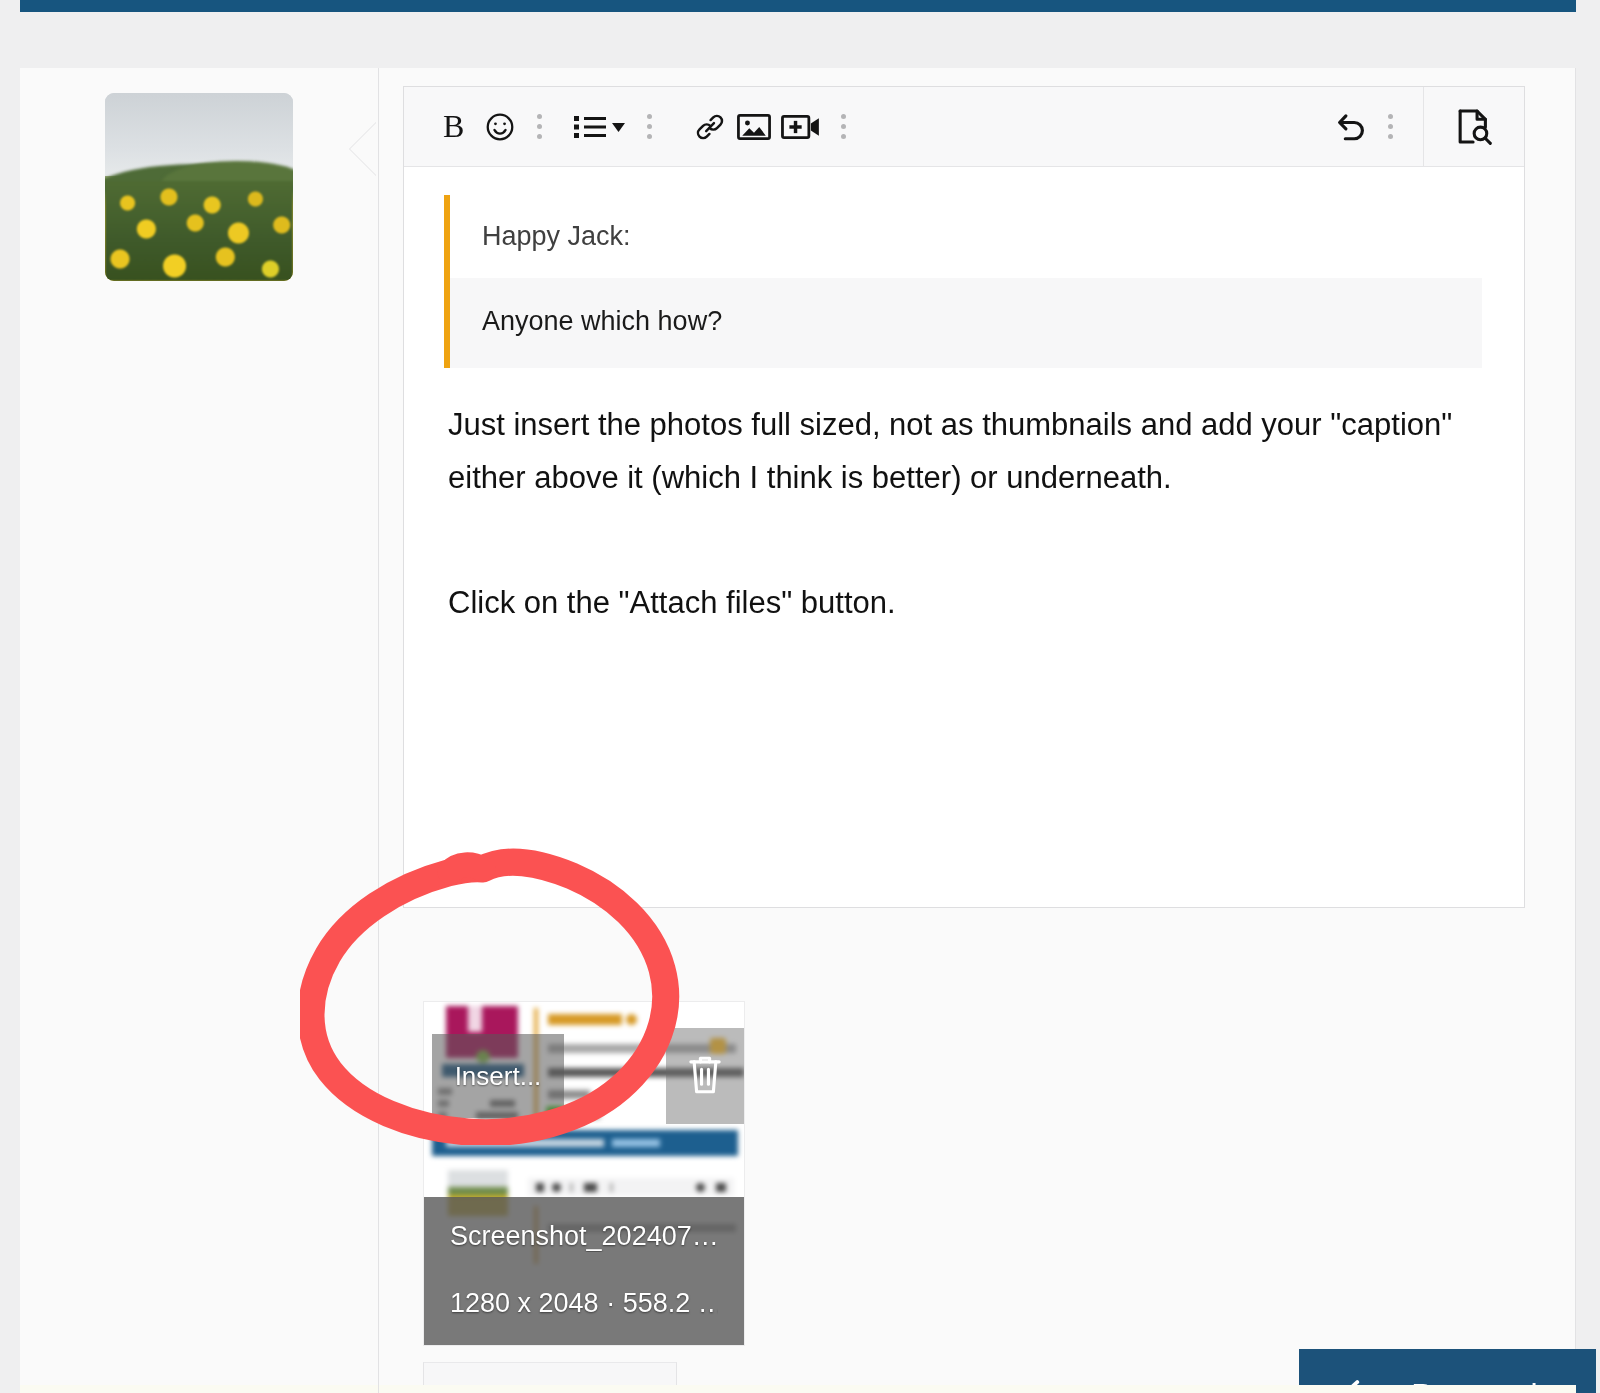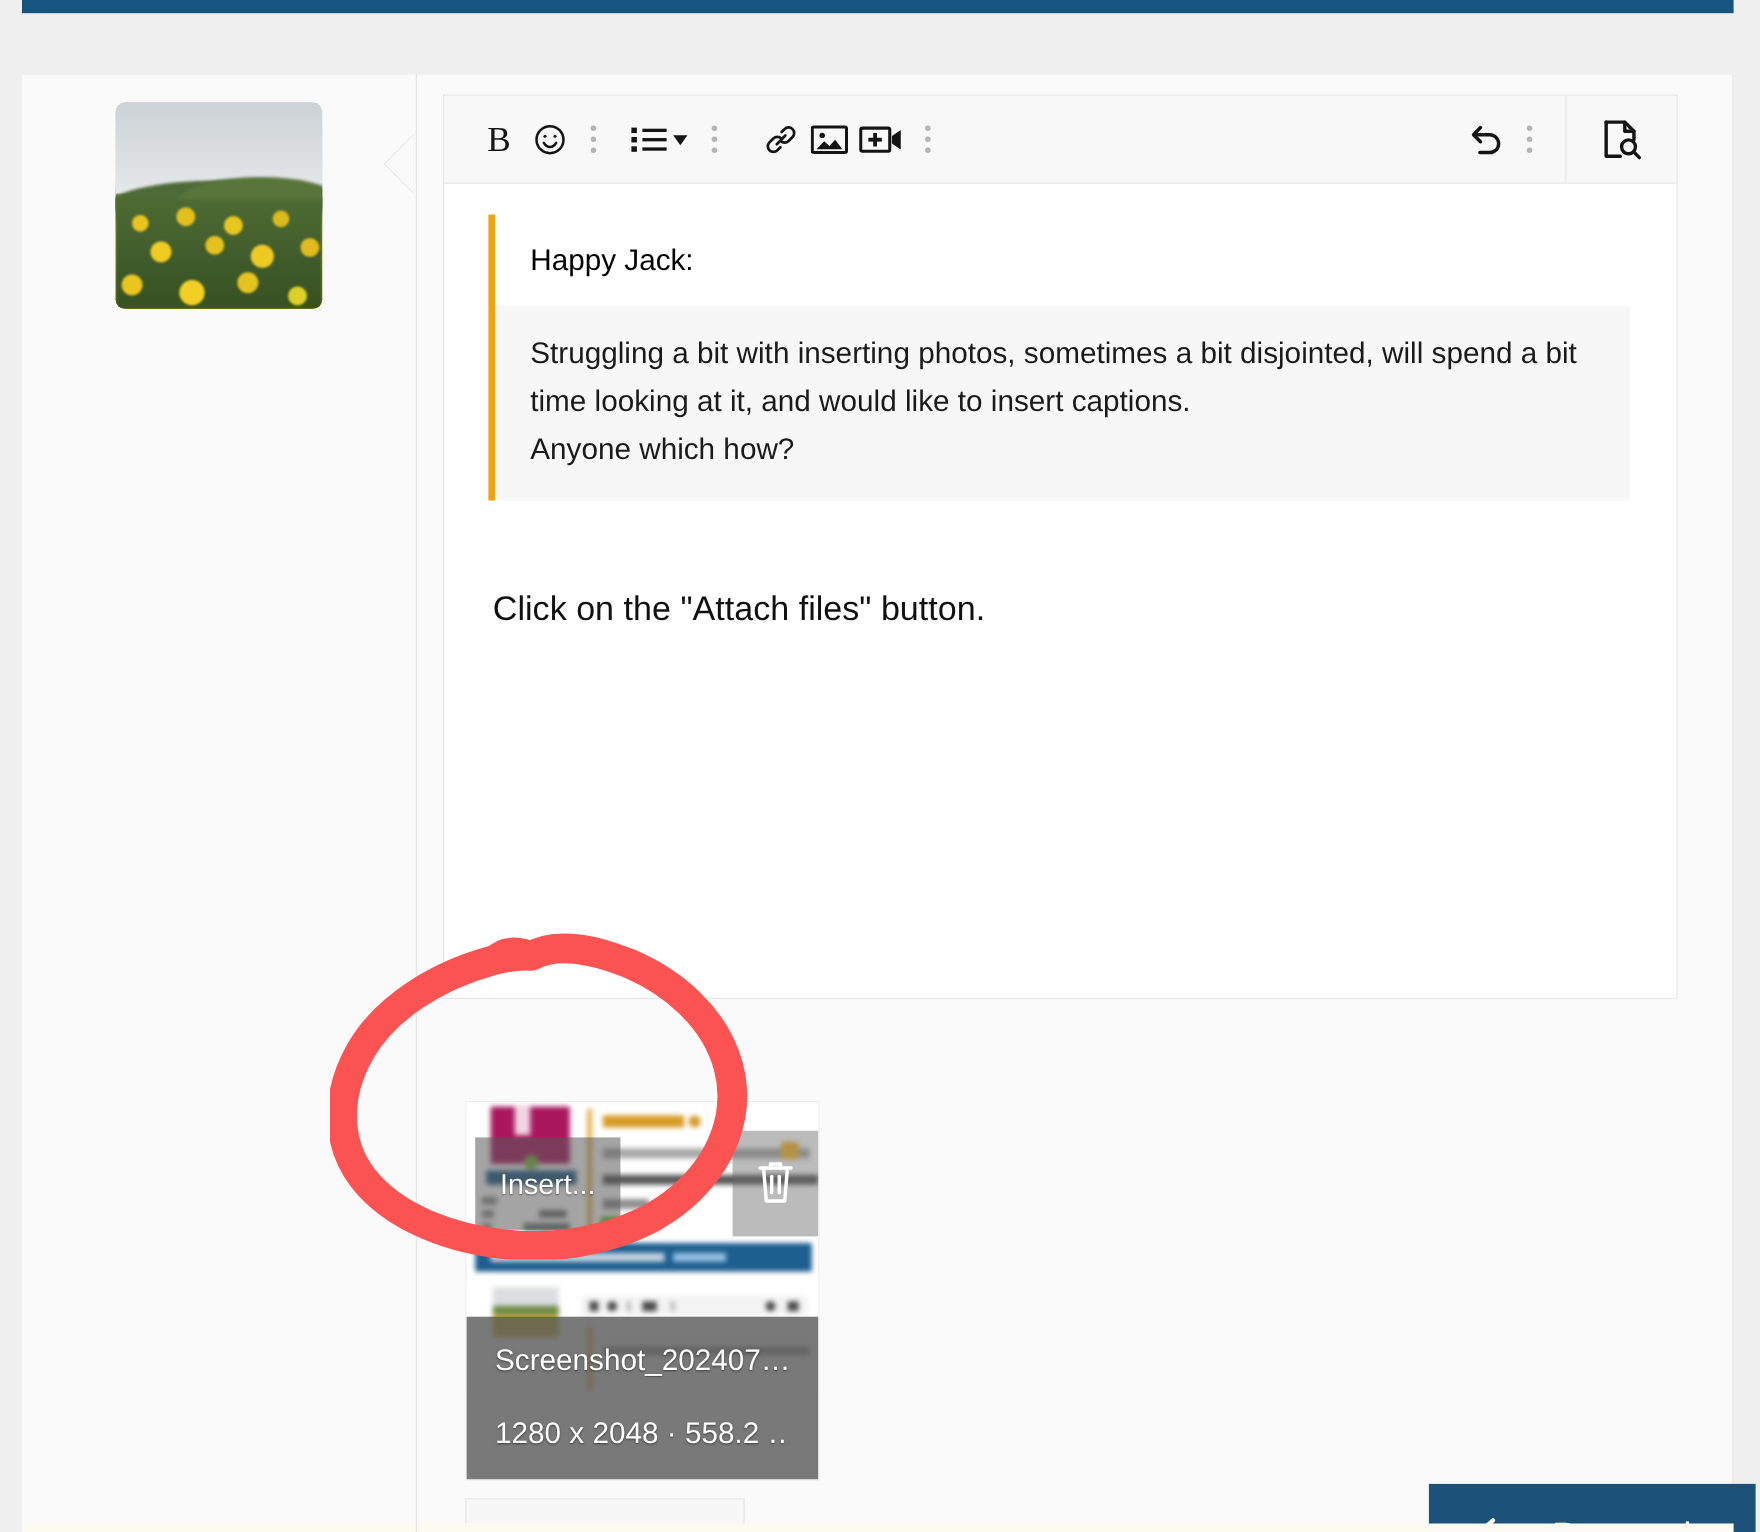--- a/index.html
+++ b/index.html
@@ -175,21 +175,21 @@
     padding: 28px 30px 10px 30px;
   }
 
   
   #quote {
     border-left: 6px solid #efa311;
     margin: 0 12px 0 10px;
     background: #fff;
   }
   #quote-attr {
-    color: #000000;
+    color: #404040;
     font-size: 27px;
     padding: 26px 0 26px 32px;
     background: #fff;
   }
   #quote-body {
     background: #f7f7f8;
     padding: 22px 32px 24px 32px;
     font-size: 27px;
     line-height: 1.62;
     color: #1a1a1a;
@@ -472,25 +472,25 @@
             <path d="M20.3 20.3l3.3 3.3"></path>
           </svg>
         </div>
       </div>
 
       <div id="editor-body">
 
         <blockquote id="quote">
           <div id="quote-attr">Happy Jack:</div>
           <div id="quote-body">
-            <p>Struggling a bit with inserting photos, sometimes a bit disjointed, will spend a bit time looking at it,  and would like to insert captions.</p>
             <p>Anyone which how?</p>
           </div>
         </blockquote>
 
+        <p class="reply-p" id="reply-p1">Just insert the photos full sized, not as thumbnails and add your "caption" either above it (which I think is better) or underneath.</p>
         <p class="reply-p" id="reply-p2">Click on the "Attach files" button.</p>
       </div>
 
     </div>
   </div>
 
   <div id="attachments">
     <div id="attachment-thumb">
 
       <div id="thumb-mock">

